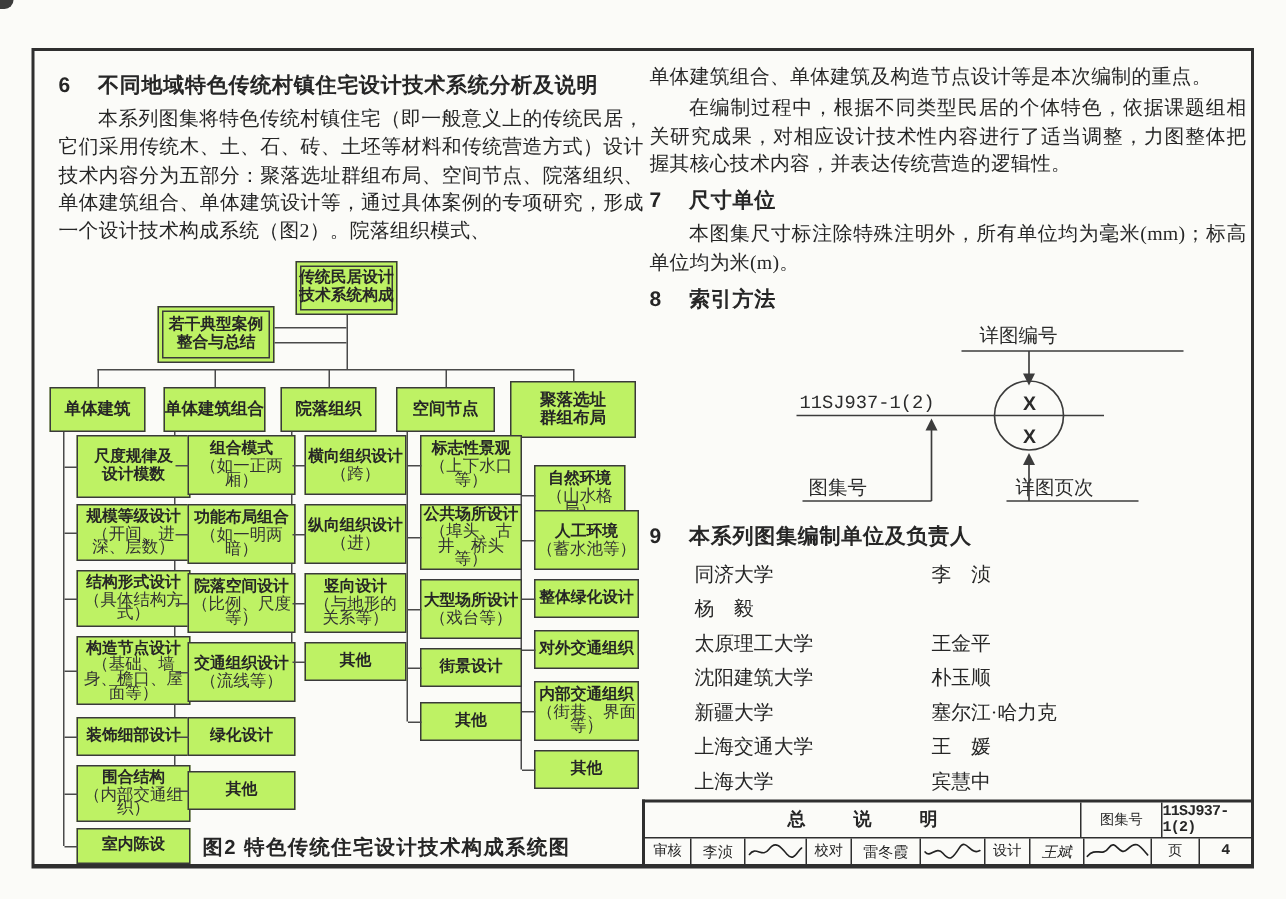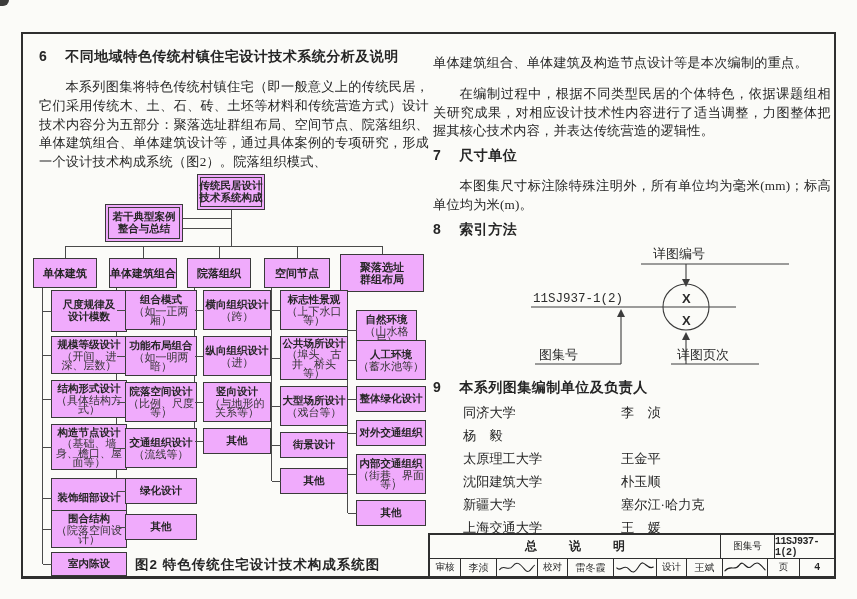--- a/index.html
+++ b/index.html
@@ -12,38 +12,38 @@
   .scan-mark{position:absolute;left:0;top:0;width:9px;height:6px;background:#1a1a1a;border-bottom-right-radius:6px;opacity:.85;}
   
   .frame{
     position:absolute;left:21px;top:32px;width:811px;height:542px;
     border:2px solid #2f2f2f;border-bottom-width:3px;background:#fbfbf8;
   }
   
   .col-left{position:absolute;left:16px;top:8px;width:390px;}
   .col-right{position:absolute;left:410px;top:8px;width:398px;}
   .sec-h{display:flex;gap:18px;font-family:"Liberation Sans", sans-serif;font-weight:bold;font-size:14px;letter-spacing:.5px;margin:4px 0 4px 0;line-height:20px;}
-  .para{font-size:13.2px;line-height:18.8px;text-align:justify;letter-spacing:.2px;margin:12px 0 2px 0;}
+  .para{font-size:13.2px;line-height:18.8px;text-align:justify;letter-spacing:.2px;margin:0 0 2px 0;}
   .indent{text-indent:2em;}
   
   .credits{margin:4px 0 0 30px;font-size:13.2px;line-height:23px;}
   .credit-row{display:flex;}
   .credit-row .org{width:158px;}
   
   .idx-wrap{margin:2px 0 6px 58px;}
   .idx-wrap svg{display:block;}
   .idx-t{font-family:"Liberation Serif", serif;font-size:13px;fill:#2b2b2b;}
   .idx-n{font-family:"Liberation Mono", monospace;font-size:12.5px;fill:#2b2b2b;}
   .idx-x{font-family:"Liberation Sans", sans-serif;font-size:13px;font-weight:bold;fill:#2b2b2b;}
   .idx-l{stroke:#3c3c3c;stroke-width:1.1;fill:none;}
   .idx-a{fill:#3c3c3c;stroke:none;}
   
   .fc{position:absolute;left:8px;top:140px;width:402px;height:402px;font-family:"Liberation Serif", serif;}
   .fbox,.fhead,.froot{
-    position:absolute;box-sizing:border-box;background:#f0abfc;
+    position:absolute;box-sizing:border-box;background:#bef264;
     border:1.6px solid #3a3a3a;
     display:flex;flex-direction:column;align-items:center;justify-content:center;
     text-align:center;
   }
   .froot{border:4px double #3a3a3a;}
   .fl{font-size:10.5px;font-weight:bold;line-height:12.5px;white-space:nowrap;}
   .fn{font-size:11px;line-height:9.5px;color:#333;padding:0 1px;}
   .fl:empty,.fn:empty{display:none;}
   .fhead .fl{font-size:11px;}
   .fbox::before{content:"";position:absolute;left:-9px;top:50%;width:9px;border-top:1.2px solid #4a4a4a;}
@@ -64,21 +64,21 @@
   .tb-lab{font-size:9.5px;}
   .tb-val{font-family:"Liberation Mono", monospace;font-size:10px;font-weight:bold;letter-spacing:-.5px;}
   .tb-left{flex:1;display:flex;}
   .tb-left .tb-cell:first-child{border-left:none;}
   .tb-name{font-family:"Liberation Serif", serif;font-size:10px;}
   .sig{display:block;}
   .sig path{stroke:#222;stroke-width:1.2;fill:none;stroke-linecap:round;}
   .w54{width:54px;} .w60{width:60px;}
   .c-review{width:30px;} .c-nm1{width:36px;} .c-sg{flex:1;}
   .c-proof{width:30px;} .c-nm2{width:46px;}
-  .c-design{width:30px;} .c-nm3{width:36px;}
+  .c-design{width:30px;} .c-nm3{width:36px;font-style:italic;}
 </style>
 </head>
 <body>
 
 <div class="scan-mark"></div>
 
 <div class="frame">
 
   <div class="col-left">
     <div class="sec-h">
@@ -142,26 +142,26 @@
       <div class="fn">（开间、进深、层数）</div>
     </div>
     <div class="fbox" style="left:20px;top:206px;width:76px;height:38px">
       <div class="fl">结构形式设计</div>
       <div class="fn">（具体结构方式）</div>
     </div>
     <div class="fbox" style="left:20px;top:250px;width:76px;height:46px">
       <div class="fl">构造节点设计</div>
       <div class="fn">（基础、墙身、檐口、屋面等）</div>
     </div>
-    <div class="fbox" style="left:20px;top:304px;width:76px;height:40px">
+    <div class="fbox" style="left:20px;top:304px;width:76px;height:26px">
       <div class="fl">装饰细部设计</div>
     </div>
     <div class="fbox" style="left:20px;top:336px;width:76px;height:38px">
       <div class="fl">围合结构</div>
-      <div class="fn">（院落空间设计）</div>
+      <div class="fn">（内部交通组织）</div>
     </div>
     <div class="fbox" style="left:20px;top:378px;width:76px;height:24px">
       <div class="fl">室内陈设</div>
     </div>
 
     <div class="fbox" style="left:94px;top:116px;width:72px;height:40px">
       <div class="fl">组合模式</div>
       <div class="fn">（如一正两厢）</div>
     </div>
     <div class="fbox" style="left:94px;top:162px;width:72px;height:40px">

